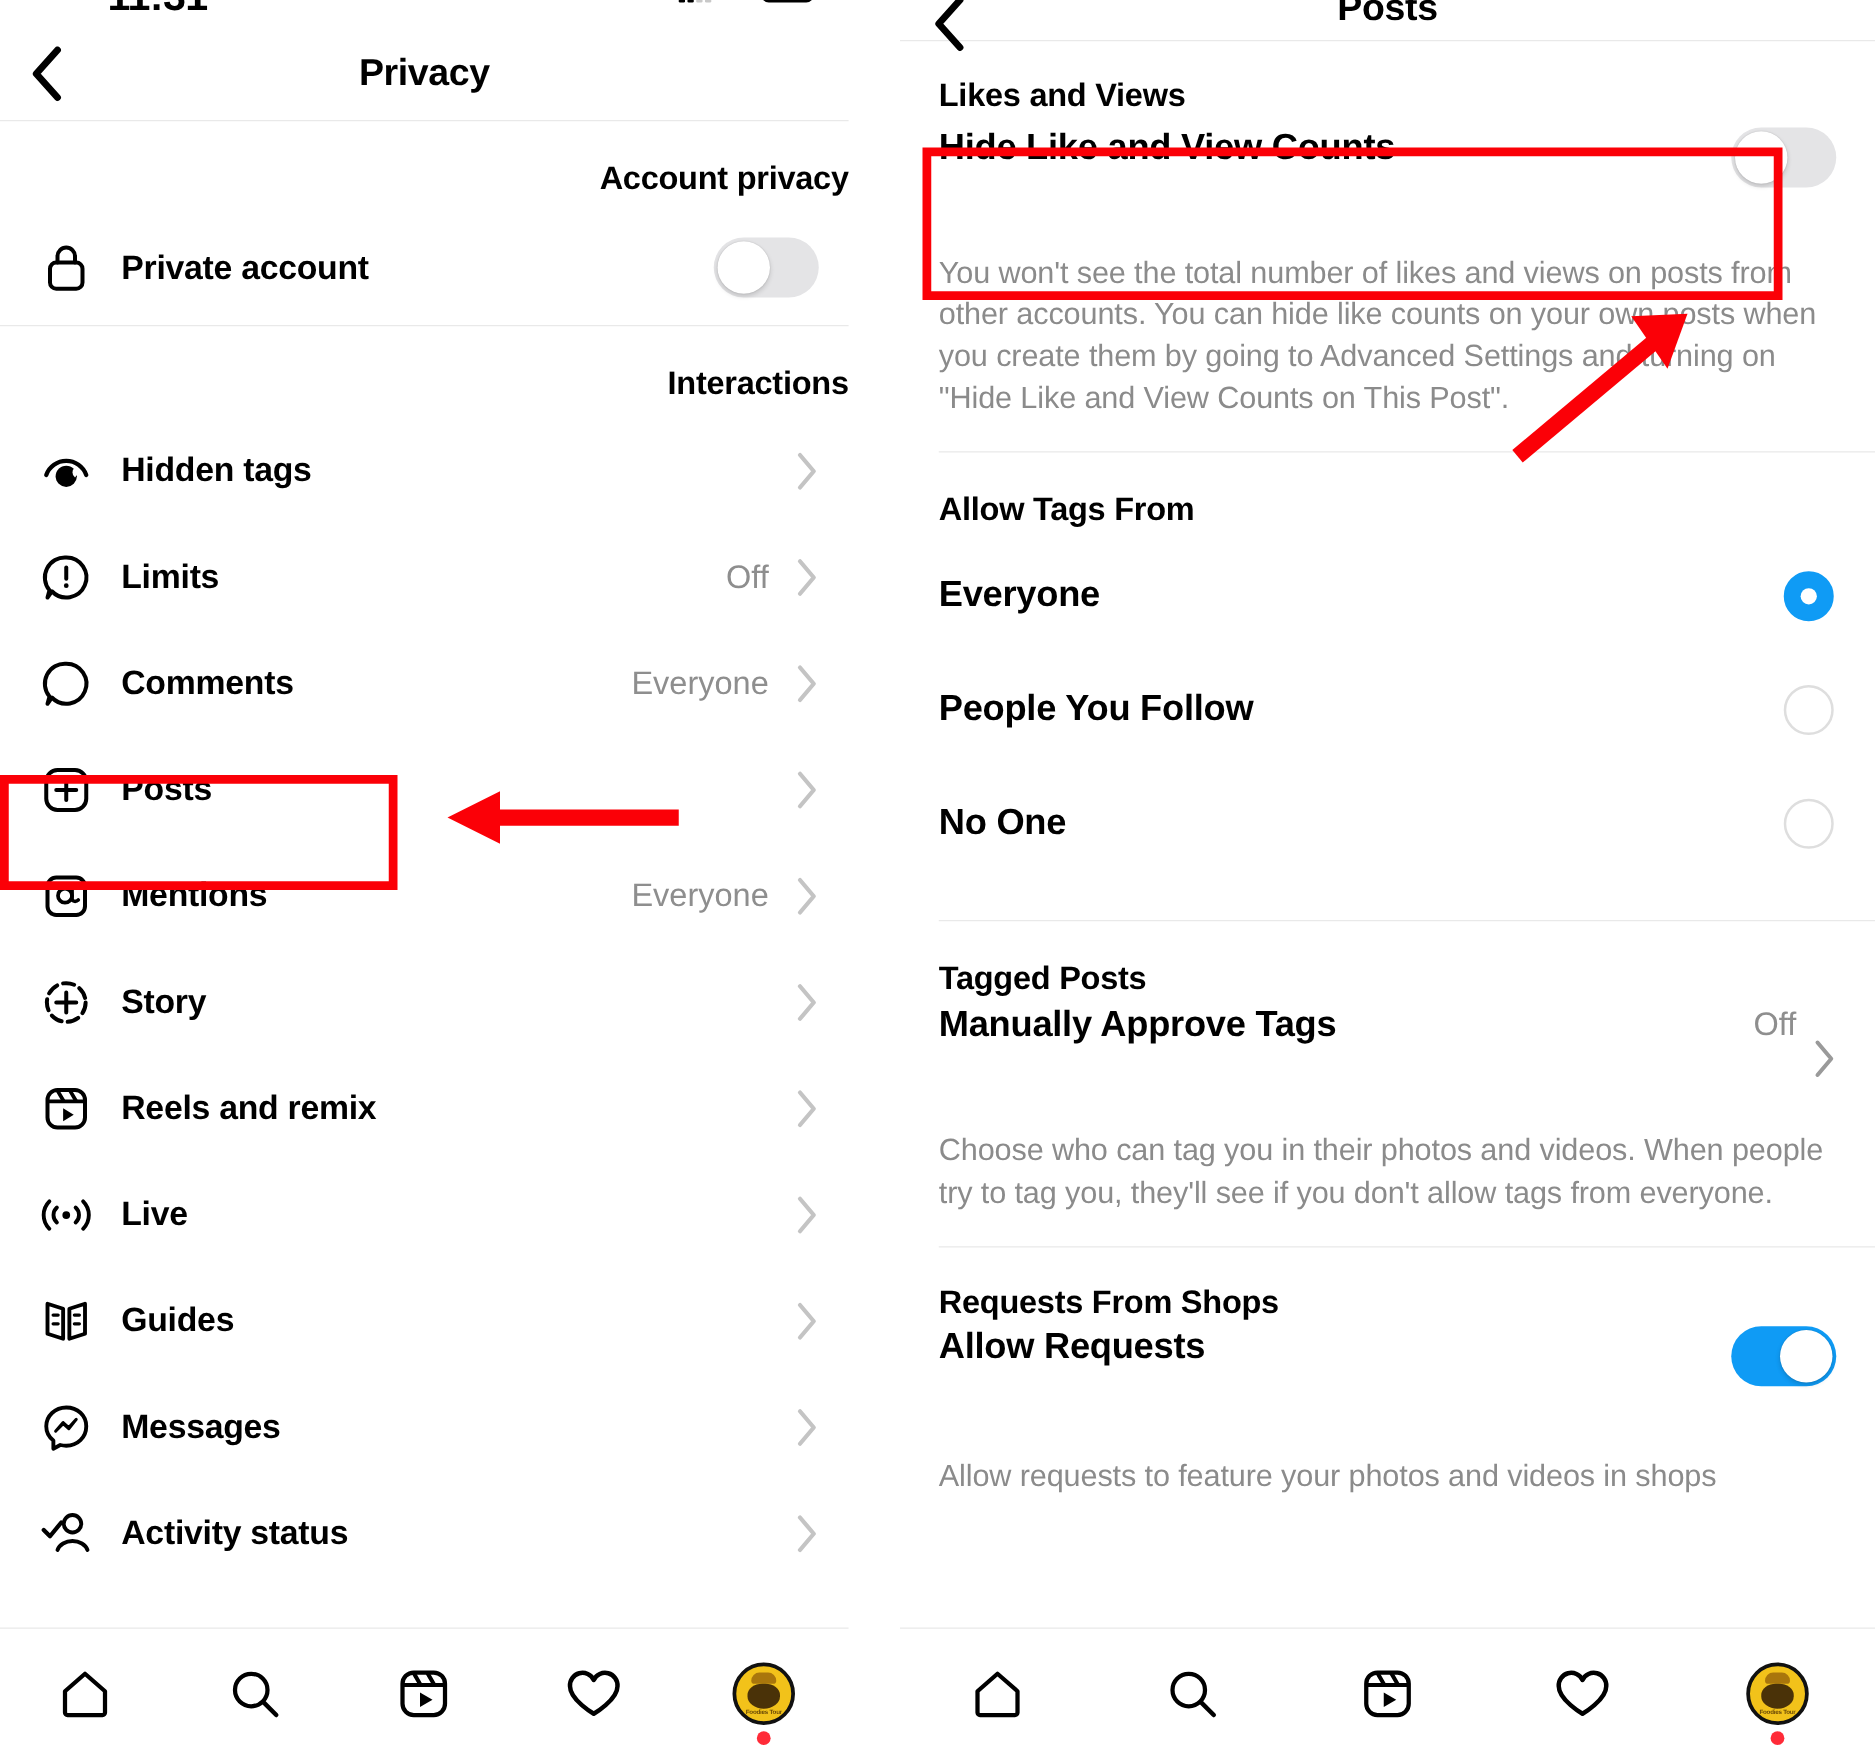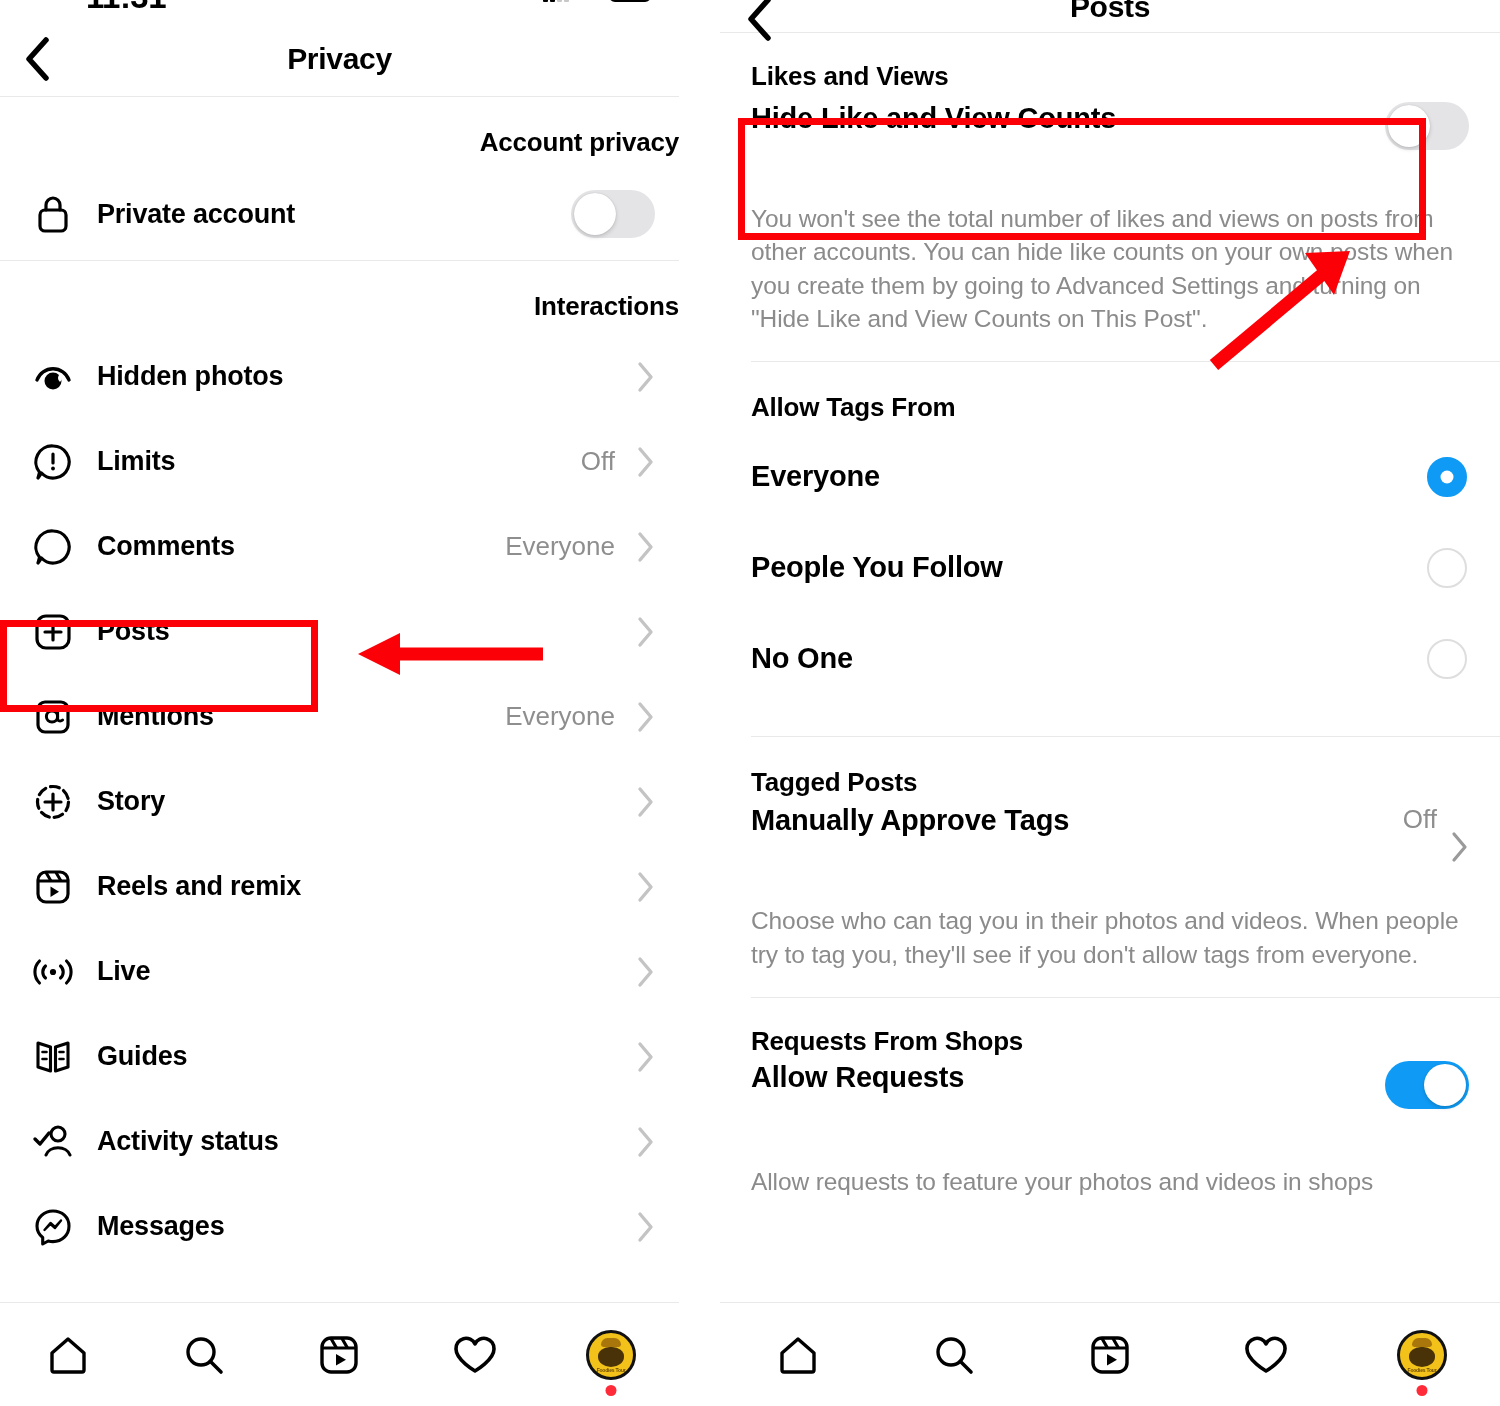--- a/index.html
+++ b/index.html
@@ -351,21 +351,21 @@
     <div style="margin-top:12px;">
 
       <div class="row">
         <div class="row-icon">
           <svg width="40" height="34" viewBox="0 0 40 34" fill="none" aria-hidden="true">
             <path d="M4 20 a17 17 0 0 1 32 0" stroke="#000" stroke-width="3.4" stroke-linecap="round"></path>
             <circle cx="20" cy="21" r="8.5" fill="#000"></circle>
             <path d="M27 14 a5 5 0 0 0 0 8 a5 5 0 0 0 0 -8z" fill="#fff"></path>
           </svg>
         </div>
-        <div class="row-label">Hidden photos</div>
+        <div class="row-label">Hidden tags</div>
         <div class="row-spacer"></div>
         <div class="row-value"></div>
         <div class="chevron">
           <svg width="18" height="32" viewBox="0 0 18 32" fill="none" aria-hidden="true">
               <path d="M3 3 L14 16 L3 29" stroke="#c4c4c4" stroke-width="3.4" stroke-linecap="round" stroke-linejoin="round"></path>
             </svg>
         </div>
       </div>
 
       <div class="row">
@@ -506,44 +506,44 @@
         <div class="row-value"></div>
         <div class="chevron">
           <svg width="18" height="32" viewBox="0 0 18 32" fill="none" aria-hidden="true">
               <path d="M3 3 L14 16 L3 29" stroke="#c4c4c4" stroke-width="3.4" stroke-linecap="round" stroke-linejoin="round"></path>
             </svg>
         </div>
       </div>
 
       <div class="row">
         <div class="row-icon">
+          <svg width="40" height="40" viewBox="0 0 40 40" fill="none" aria-hidden="true">
+            <path d="M20 4 C11 4 4 10.7 4 19 c0 4.6 2.2 8.7 5.7 11.4 V37 l5.5 -3 c1.5 .4 3.1 .6 4.8 .6 9 0 16 -6.7 16 -15.6 S29 4 20 4z" stroke="#000" stroke-width="3.1" stroke-linejoin="round"></path>
+            <path d="M11.5 23 L17.5 16 L22 20 L28 13.5 L22 21 L17.5 17 L11.5 23z" fill="#000" stroke="#000" stroke-width="2.4" stroke-linejoin="round"></path>
+          </svg>
+        </div>
+        <div class="row-label">Messages</div>
+        <div class="row-spacer"></div>
+        <div class="row-value"></div>
+        <div class="chevron">
+          <svg width="18" height="32" viewBox="0 0 18 32" fill="none" aria-hidden="true">
+              <path d="M3 3 L14 16 L3 29" stroke="#c4c4c4" stroke-width="3.4" stroke-linecap="round" stroke-linejoin="round"></path>
+            </svg>
+        </div>
+      </div>
+
+      <div class="row">
+        <div class="row-icon">
           <svg width="42" height="38" viewBox="0 0 42 38" fill="none" aria-hidden="true">
             <circle cx="26" cy="11" r="7" stroke="#000" stroke-width="3.1"></circle>
             <path d="M14 32 a12.5 10 0 0 1 24 0" stroke="#000" stroke-width="3.1" stroke-linecap="round"></path>
             <path d="M3 16 L8 21 L17 10" stroke="#000" stroke-width="3.4" stroke-linecap="round" stroke-linejoin="round"></path>
           </svg>
         </div>
         <div class="row-label">Activity status</div>
-        <div class="row-spacer"></div>
-        <div class="row-value"></div>
-        <div class="chevron">
-          <svg width="18" height="32" viewBox="0 0 18 32" fill="none" aria-hidden="true">
-              <path d="M3 3 L14 16 L3 29" stroke="#c4c4c4" stroke-width="3.4" stroke-linecap="round" stroke-linejoin="round"></path>
-            </svg>
-        </div>
-      </div>
-
-      <div class="row">
-        <div class="row-icon">
-          <svg width="40" height="40" viewBox="0 0 40 40" fill="none" aria-hidden="true">
-            <path d="M20 4 C11 4 4 10.7 4 19 c0 4.6 2.2 8.7 5.7 11.4 V37 l5.5 -3 c1.5 .4 3.1 .6 4.8 .6 9 0 16 -6.7 16 -15.6 S29 4 20 4z" stroke="#000" stroke-width="3.1" stroke-linejoin="round"></path>
-            <path d="M11.5 23 L17.5 16 L22 20 L28 13.5 L22 21 L17.5 17 L11.5 23z" fill="#000" stroke="#000" stroke-width="2.4" stroke-linejoin="round"></path>
-          </svg>
-        </div>
-        <div class="row-label">Messages</div>
         <div class="row-spacer"></div>
         <div class="row-value"></div>
         <div class="chevron">
           <svg width="18" height="32" viewBox="0 0 18 32" fill="none" aria-hidden="true">
               <path d="M3 3 L14 16 L3 29" stroke="#c4c4c4" stroke-width="3.4" stroke-linecap="round" stroke-linejoin="round"></path>
             </svg>
         </div>
       </div>
 
     </div>

